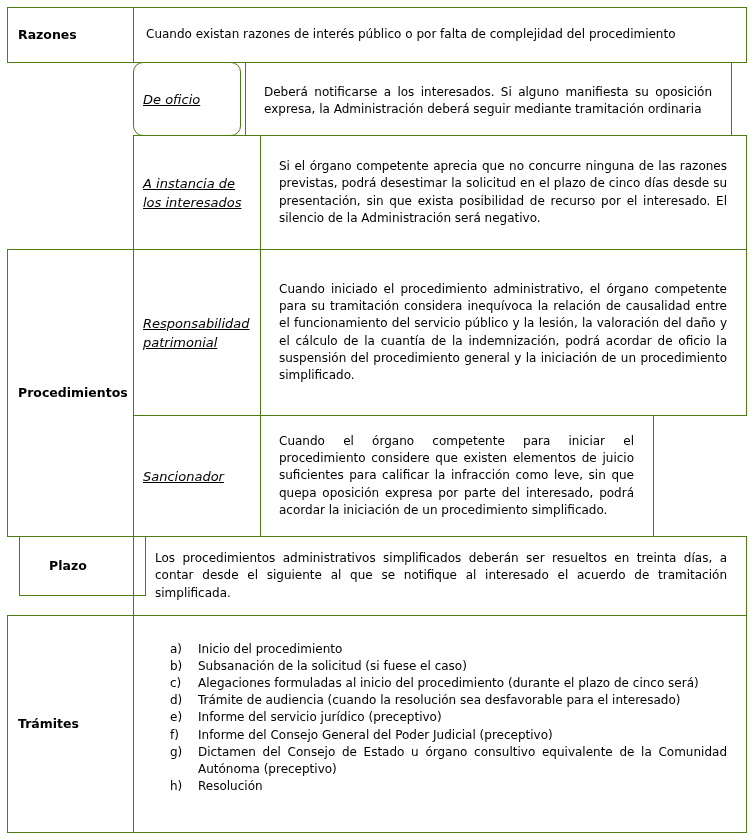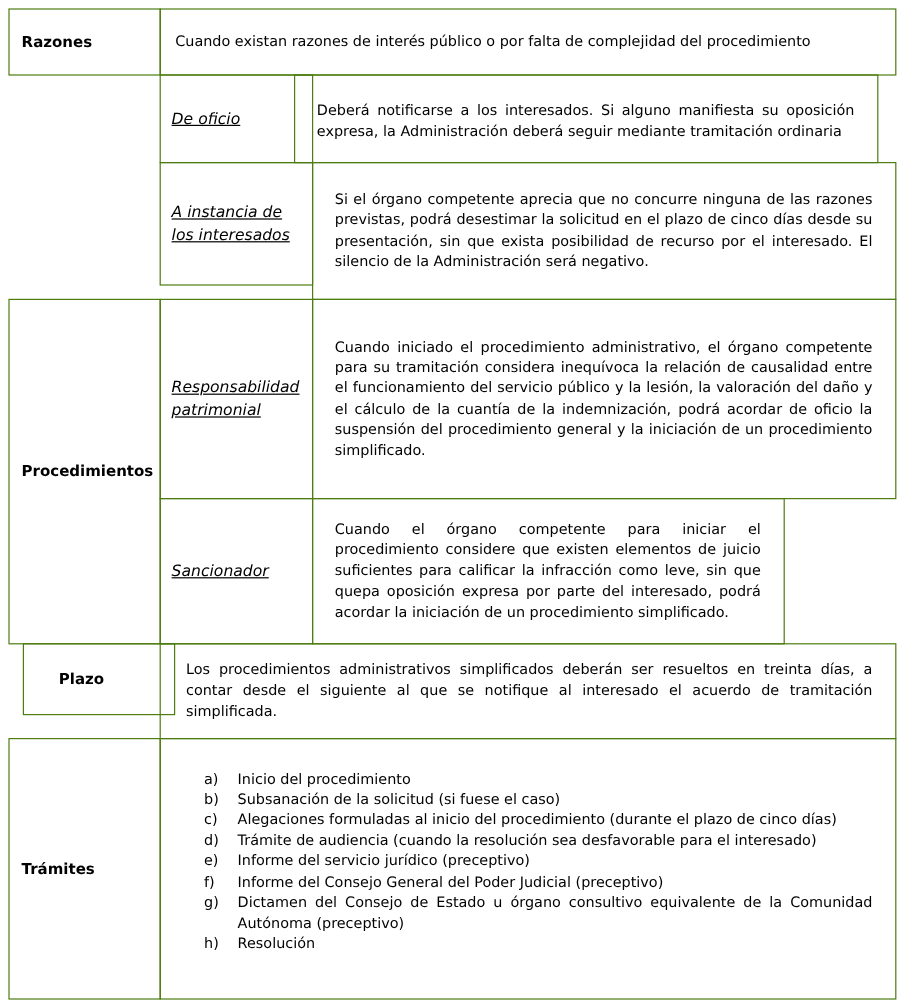--- a/index.html
+++ b/index.html
@@ -24,27 +24,27 @@
 
 <div class="doc">
 
   <div class="cell hdr" style="left:0; top:0; width:127px; height:56px;">
     <span>Razones</span>
   </div>
   <div class="cell txt" style="left:126px; top:0; width:614px; height:56px; padding:0 12px; text-align:left;">
     <span style="text-align:left;">Cuando existan razones de interés público o por falta de complejidad del procedimiento</span>
   </div>
 
-  <div class="cell sub" style="left:126px; top:55px; width:128px; height:74px;">
+  <div class="cell sub" style="left:126px; top:55px; width:108px; height:74px;border-radius:10px;">
     <span>De oficio</span>
   </div>
   <div class="cell txt" style="left:238px; top:55px; width:487px; height:74px; padding:4px 19px 0 18px;">
     <span>Deberá notificarse a los interesados. Si alguno manifiesta su oposición expresa, la Administración deberá seguir mediante tramitación ordinaria</span>
   </div>
-  <div class="cell sub" style="left:126px; top:128px; width:128px; height:103px;">
+  <div class="cell sub" style="left:126px; top:128px; width:128px; height:115px;">
     <span style="width:112px;">A instancia de los interesados</span>
   </div>
   <div class="cell txt" style="left:253px; top:128px; width:487px; height:115px; padding:0 19px 0 18px;">
     <span>Si el órgano competente aprecia que no concurre ninguna de las razones previstas, podrá desestimar la solicitud en el plazo de cinco días desde su presentación, sin que exista posibilidad de recurso por el interesado. El silencio de la Administración será negativo.</span>
   </div>
 
   <div class="cell hdr" style="left:0; top:242px; width:127px; height:288px;">
     <span>Procedimientos</span>
   </div>
   <div class="cell sub" style="left:126px; top:242px; width:128px; height:167px;">
@@ -75,21 +75,21 @@
       <li>
           <span class="mk">a)</span>
           <span class="tx">Inicio del procedimiento</span>
         </li>
       <li>
           <span class="mk">b)</span>
           <span class="tx">Subsanación de la solicitud (si fuese el caso)</span>
         </li>
       <li>
           <span class="mk">c)</span>
-          <span class="tx">Alegaciones formuladas al inicio del procedimiento (durante el plazo de cinco días)</span>
+          <span class="tx">Alegaciones formuladas al inicio del procedimiento (durante el plazo de cinco será)</span>
         </li>
       <li>
           <span class="mk">d)</span>
           <span class="tx">Trámite de audiencia (cuando la resolución sea desfavorable para el interesado)</span>
         </li>
       <li>
           <span class="mk">e)</span>
           <span class="tx">Informe del servicio jurídico (preceptivo)</span>
         </li>
       <li>

